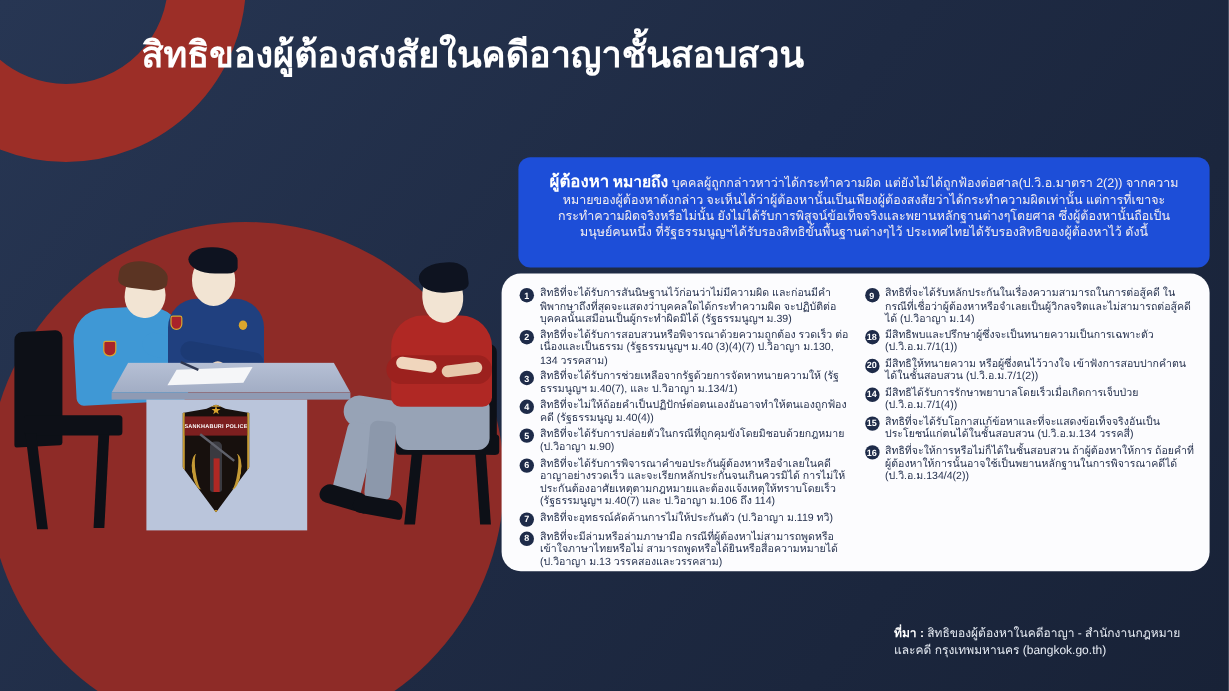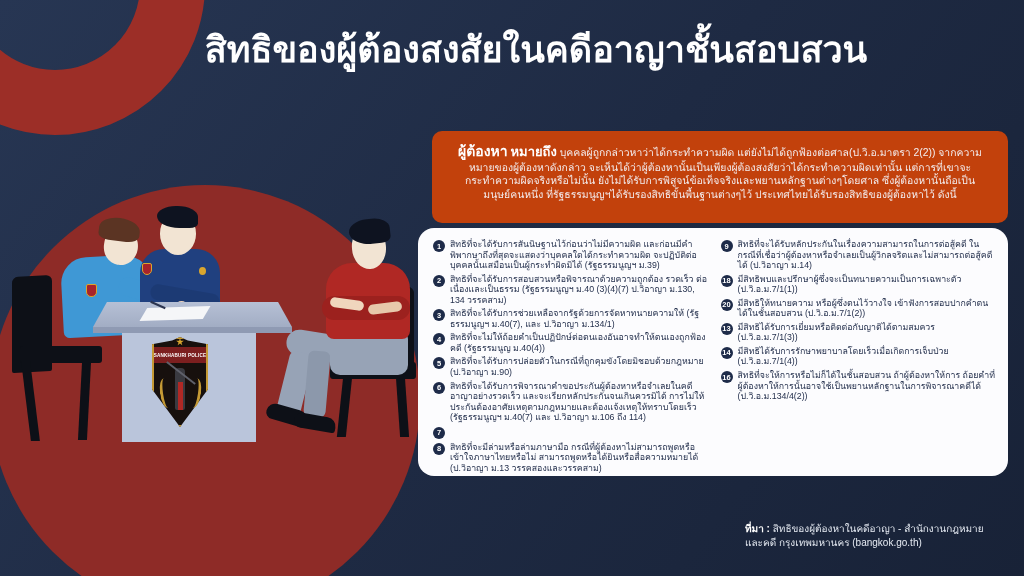--- a/index.html
+++ b/index.html
@@ -14,27 +14,27 @@
     position:absolute; left:-95px; top:-165px; width:300px; height:300px;
     border-radius:50%; border:65px solid #9c2e27; z-index:1;
   }
   .deco-circle {
     position:absolute; left:-10px; top:185px; width:430px; height:430px;
     border-radius:50%; background:#8e2b27; z-index:1;
   }
   
   .title {
     position:absolute; left:0; right:0; top:30px; z-index:6;
-    text-align:center; padding-left:48px;
-    color:#ffffff; font-size:36px; font-weight:bold; line-height:1.1;
+    text-align:left; padding-left:118px;
+    color:#ffffff; font-size:30px; font-weight:bold; line-height:1.1;
   }
   
   .intro-panel {
     position:absolute; left:432px; top:131px; width:576px; height:92px; z-index:5;
-    background:#c2410c; border-radius:10px;
+    background:#1d4ed8; border-radius:10px;
     color:#f4eef0; text-align:center; padding:11px 24px;
     font-size:10.4px; line-height:1.3; overflow:hidden;
   }
   .intro-term  { font-size:14px; font-weight:bold; color:#ffffff; }
   .intro-means { font-size:13px; font-weight:bold; color:#ffffff; }
   
   .list-panel {
     position:absolute; left:418px; top:228px; width:590px; height:248px; z-index:5;
     background:#fcfcfe; border-radius:16px;
     padding:11px 13px 9px 15px;
@@ -208,46 +208,47 @@
     <div class="item">
         <span class="num">5</span>
         <span class="itx">สิทธิที่จะได้รับการปล่อยตัวในกรณีที่ถูกคุมขังโดยมิชอบด้วยกฎหมาย (ป.วิอาญา ม.90)</span>
       </div>
     <div class="item">
         <span class="num">6</span>
         <span class="itx">สิทธิที่จะได้รับการพิจารณาคำขอประกันผู้ต้องหาหรือจำเลยในคดีอาญาอย่างรวดเร็ว และจะเรียกหลักประกันจนเกินควรมิได้ การไม่ให้ประกันต้องอาศัยเหตุตามกฎหมายและต้องแจ้งเหตุให้ทราบโดยเร็ว (รัฐธรรมนูญฯ ม.40(7) และ ป.วิอาญา ม.106 ถึง 114)</span>
       </div>
     <div class="item">
         <span class="num">7</span>
+        <span class="itx">สิทธิที่จะอุทธรณ์คัดค้านการไม่ให้ประกันตัว (ป.วิอาญา ม.119 ทวิ)</span>
       </div>
     <div class="item">
         <span class="num">8</span>
         <span class="itx">สิทธิที่จะมีล่ามหรือล่ามภาษามือ กรณีที่ผู้ต้องหาไม่สามารถพูดหรือเข้าใจภาษาไทยหรือไม่ สามารถพูดหรือได้ยินหรือสื่อความหมายได้ (ป.วิอาญา ม.13 วรรคสองและวรรคสาม)</span>
       </div>
   </div>
   <div class="col">
     <div class="item">
         <span class="num">9</span>
         <span class="itx">สิทธิที่จะได้รับหลักประกันในเรื่องความสามารถในการต่อสู้คดี ในกรณีที่เชื่อว่าผู้ต้องหาหรือจำเลยเป็นผู้วิกลจริตและไม่สามารถต่อสู้คดี ได้ (ป.วิอาญา ม.14)</span>
       </div>
     <div class="item">
         <span class="num">18</span>
         <span class="itx">มีสิทธิพบและปรึกษาผู้ซึ่งจะเป็นทนายความเป็นการเฉพาะตัว (ป.วิ.อ.ม.7/1(1))</span>
       </div>
     <div class="item">
         <span class="num">20</span>
         <span class="itx">มีสิทธิให้ทนายความ หรือผู้ซึ่งตนไว้วางใจ เข้าฟังการสอบปากคำตนได้ในชั้นสอบสวน (ป.วิ.อ.ม.7/1(2))</span>
       </div>
     <div class="item">
-        <span class="num">13</span>
-        <span class="itx">มีสิทธิได้รับการเยี่ยมหรือติดต่อกับญาติได้ตามสมควร (ป.วิ.อ.ม.7/1(3))</span>
-      </div>
-    <div class="item">
         <span class="num">14</span>
         <span class="itx">มีสิทธิได้รับการรักษาพยาบาลโดยเร็วเมื่อเกิดการเจ็บป่วย (ป.วิ.อ.ม.7/1(4))</span>
+      </div>
+    <div class="item">
+        <span class="num">15</span>
+        <span class="itx">สิทธิที่จะได้รับโอกาสแก้ข้อหาและที่จะแสดงข้อเท็จจริงอันเป็นประโยชน์แก่ตนได้ในชั้นสอบสวน (ป.วิ.อ.ม.134 วรรคสี่)</span>
       </div>
     <div class="item">
         <span class="num">16</span>
         <span class="itx">สิทธิที่จะให้การหรือไม่ก็ได้ในชั้นสอบสวน ถ้าผู้ต้องหาให้การ ถ้อยคำที่ผู้ต้องหาให้การนั้นอาจใช้เป็นพยานหลักฐานในการพิจารณาคดีได้ (ป.วิ.อ.ม.134/4(2))</span>
       </div>
   </div>
 </div>
 
 <div class="source">
   <b>ที่มา :</b><span> สิทธิของผู้ต้องหาในคดีอาญา - สำนักงานกฎหมาย</span><br>

